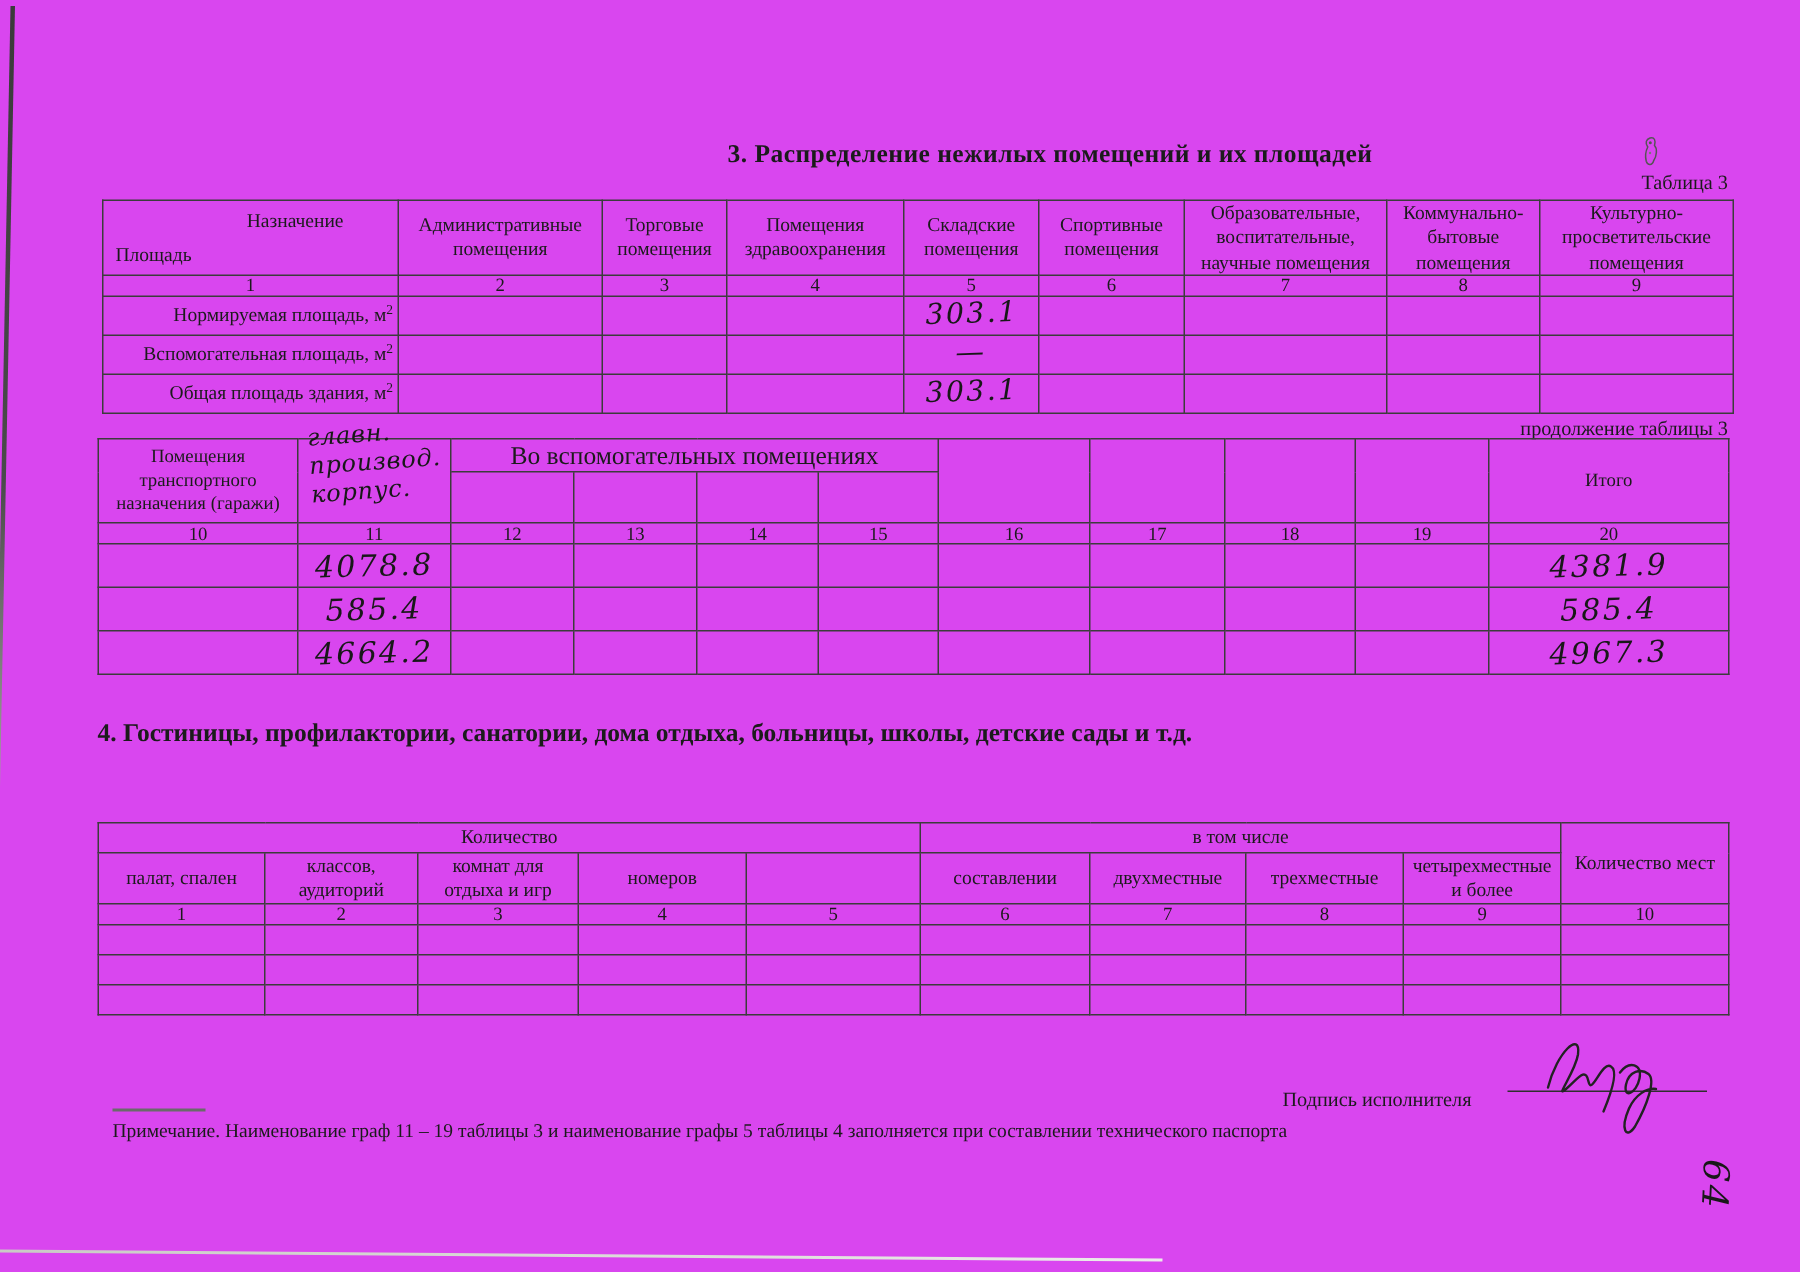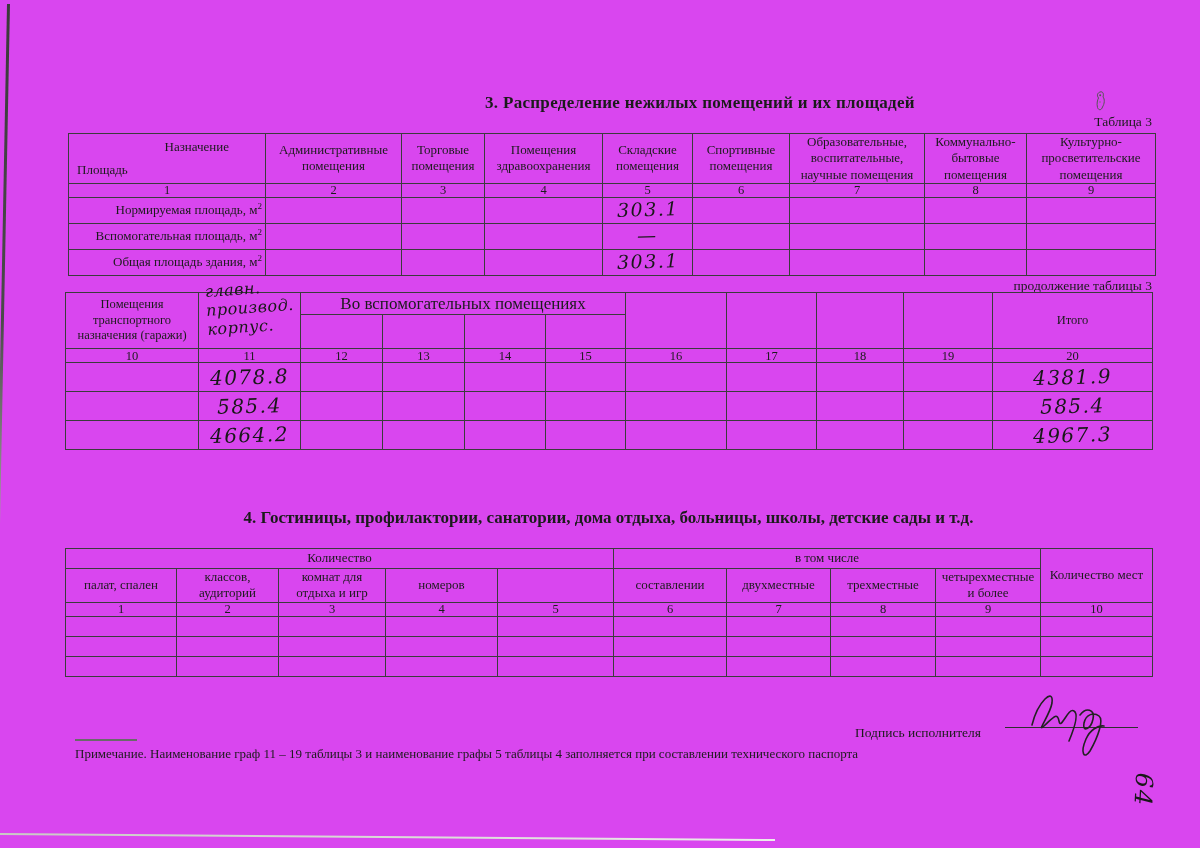--- a/index.html
+++ b/index.html
@@ -8,21 +8,21 @@
   
   .scan-edge-left{position:absolute;left:7px;top:4px;width:2.5px;height:575px;
         background:linear-gradient(to bottom,#3a3a3a 0%,#4a4a4a 55%,#b9b9b5 100%);
         transform:rotate(1.1deg);transform-origin:top center;}
   .scan-edge-bottom{position:absolute;left:-5px;top:836px;width:780px;height:1.5px;
         background:linear-gradient(to right,#c9c9c4,#ececea);transform:rotate(0.45deg);}
   .smudge{position:absolute;left:1094px;top:90px;}
   
   .title3{position:absolute;top:93px;left:240px;width:920px;text-align:center;
         font-size:17px;font-weight:bold;letter-spacing:0.3px;}
-  .title4{position:absolute;top:508px;left:65px;width:1087px;text-align:center;
+  .title4{position:absolute;top:479px;left:65px;width:1087px;text-align:left;
         font-size:17px;font-weight:bold;}
   .tbl-label{position:absolute;left:65px;width:1087px;text-align:right;font-size:13.5px;}
   .label3{top:114px;}
   .label3cont{top:278px;}
   .label4{top:531px;}
   
   table{border-collapse:collapse;table-layout:fixed;position:absolute;}
   td{border:1.4px solid #3c3c3c;padding:0 3px;font-size:12.5px;text-align:center;
      vertical-align:middle;overflow:hidden;line-height:1.25;}
   .t3{left:68px;top:133px;width:1087px;padding-left:13px;}

